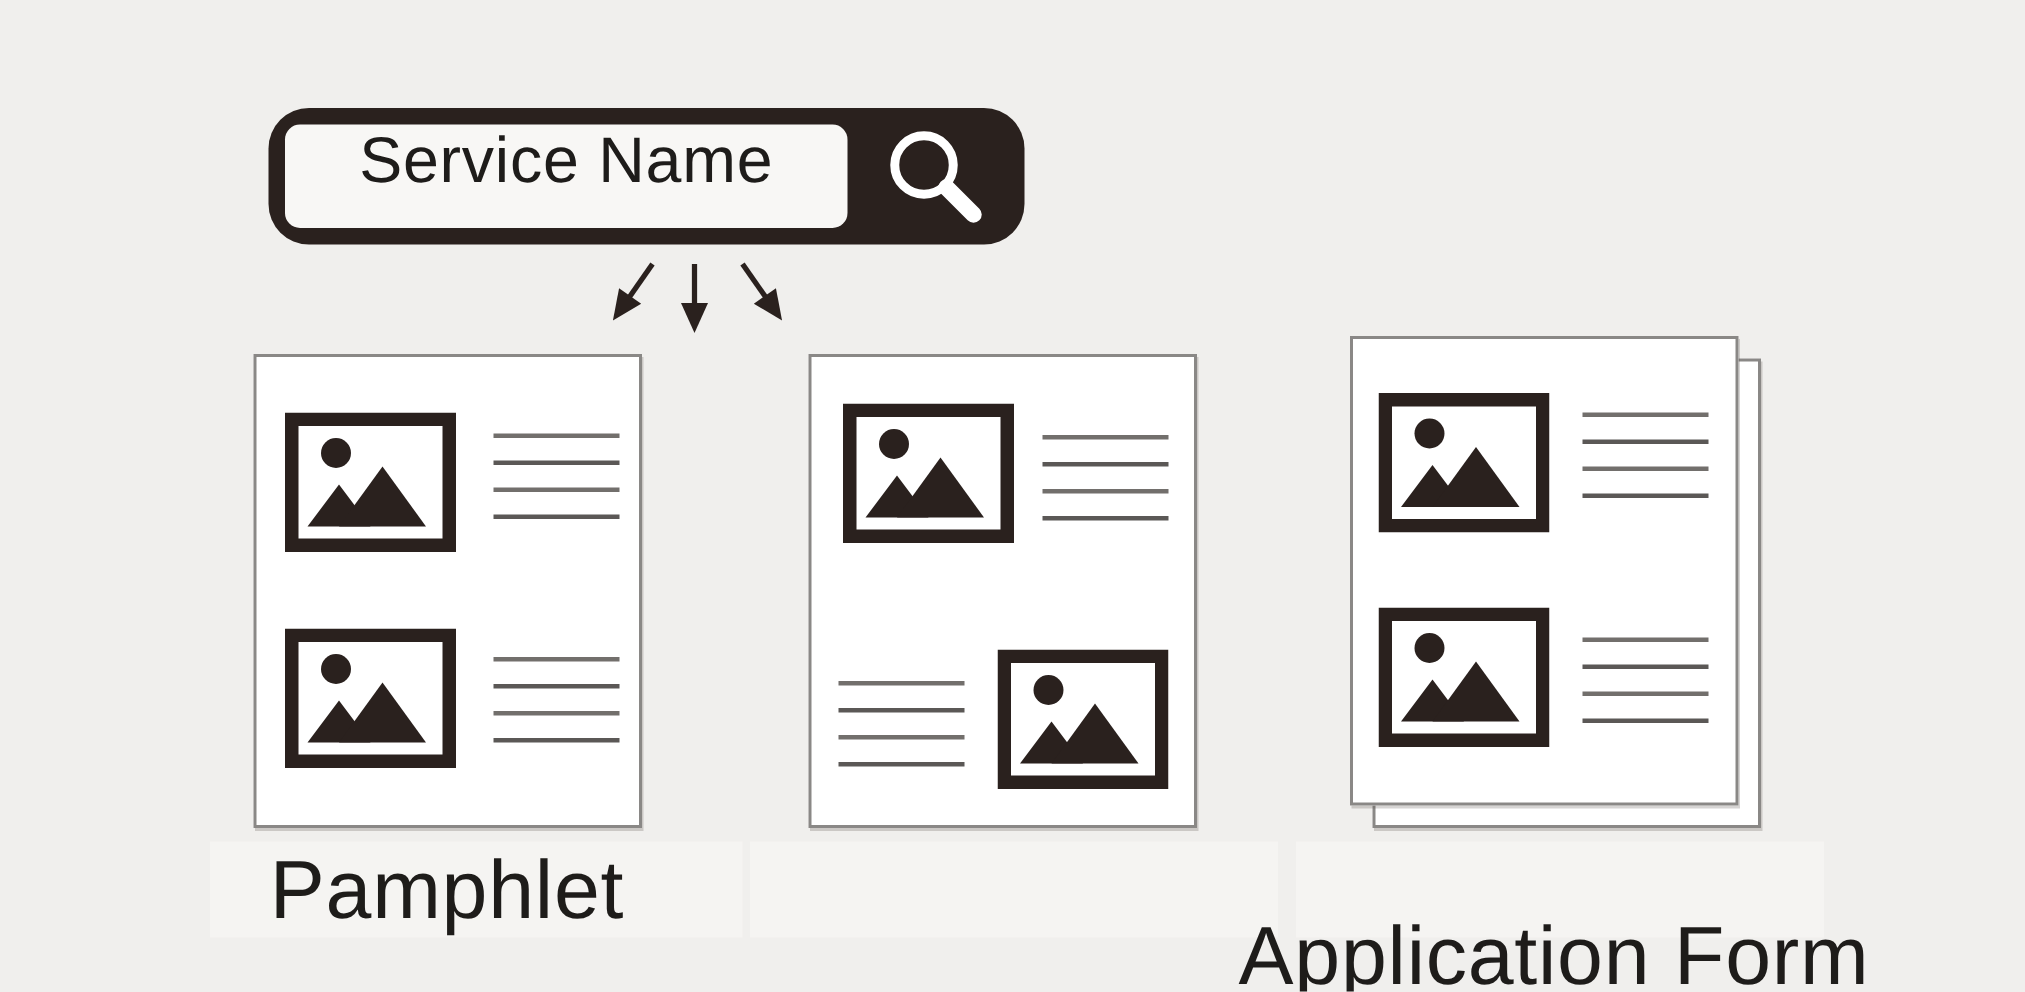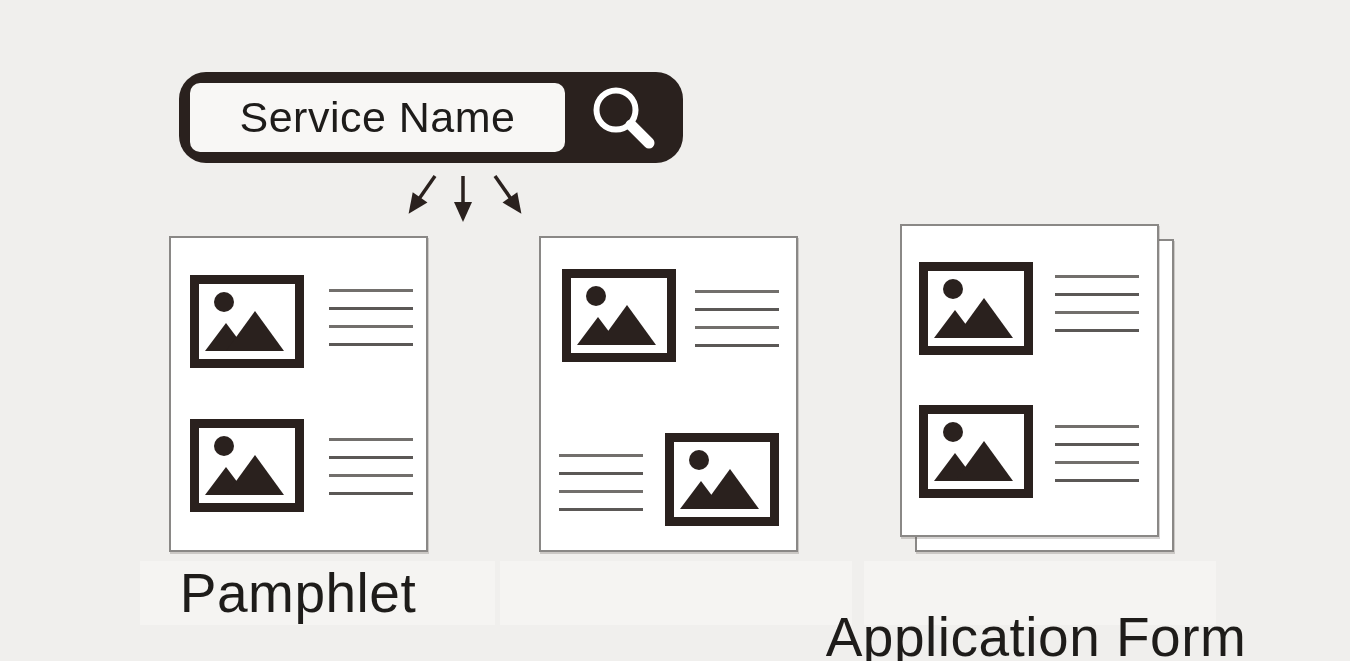--- a/index.html
+++ b/index.html
@@ -11,21 +11,21 @@
   .canvas{position:relative;width:1350px;height:661px;background:#f0efed;overflow:hidden;}
 
   
   .search-bar{
     position:absolute;left:179px;top:72px;width:504px;height:91px;
     background:#2a211e;border-radius:27px;box-sizing:border-box;
   }
   .search-field{
     position:absolute;left:11px;top:11px;width:375px;height:69px;
     background:#f8f7f5;border-radius:10px;
-    display:flex;align-items:center;justify-content:center;
+    display:flex;justify-content:center;
   }
   .search-field span{
     font-size:43px;color:#1e1c1a;letter-spacing:0.5px;white-space:nowrap;
   }
   .search-btn{
     position:absolute;right:0;top:0;width:117px;height:91px;
     border-radius:0 27px 27px 0;
     display:flex;align-items:center;justify-content:center;
     cursor:pointer;
   }

